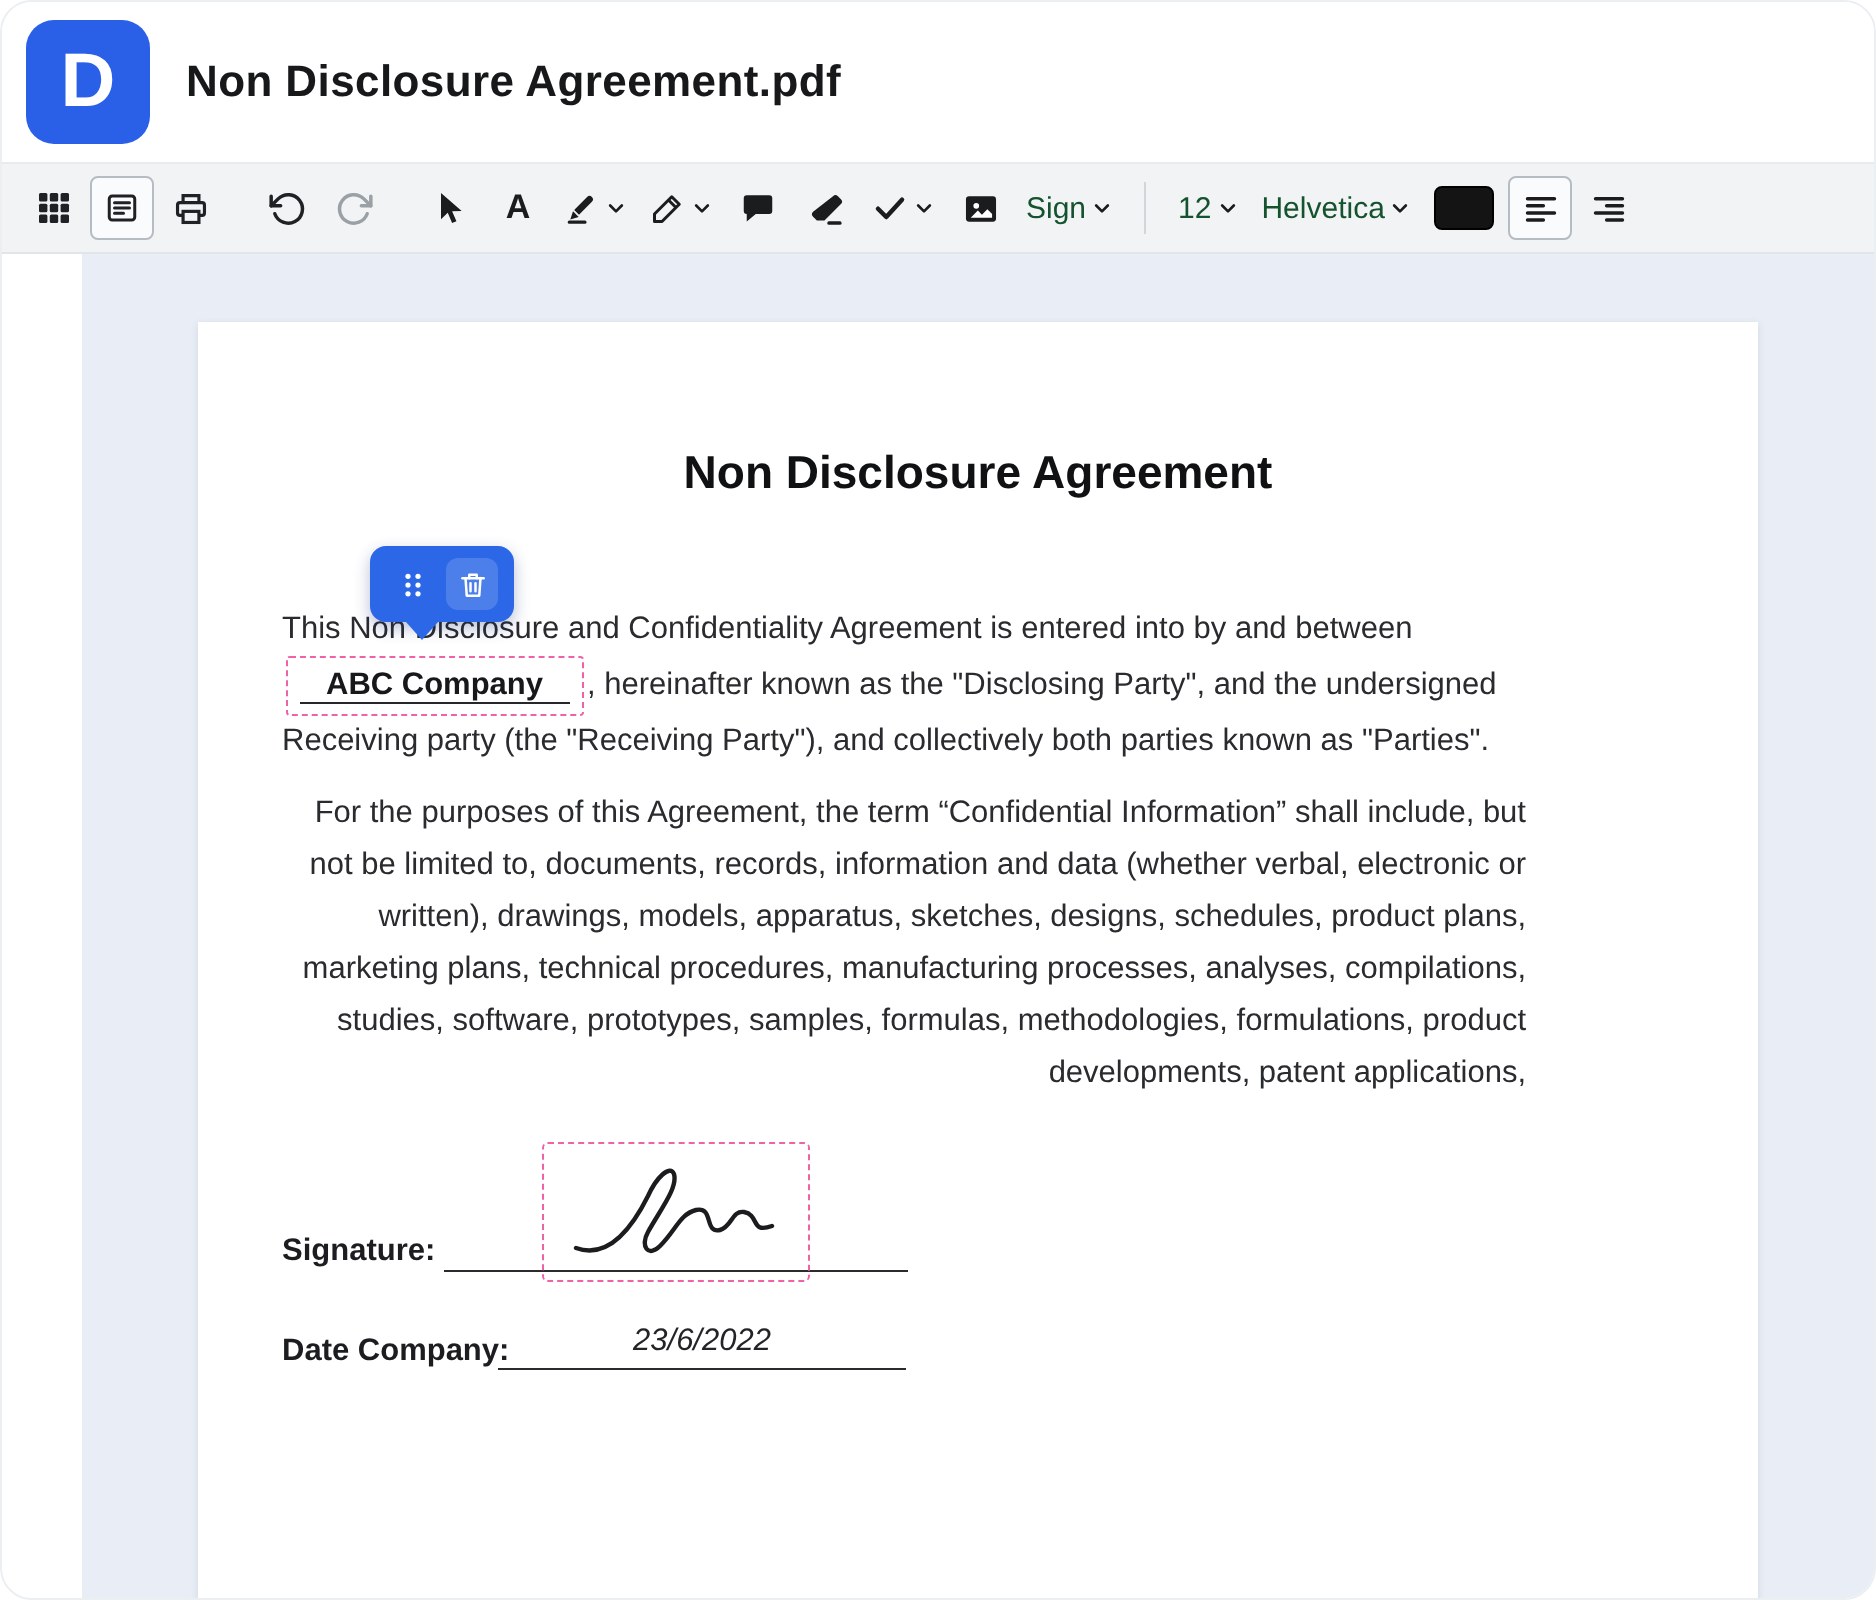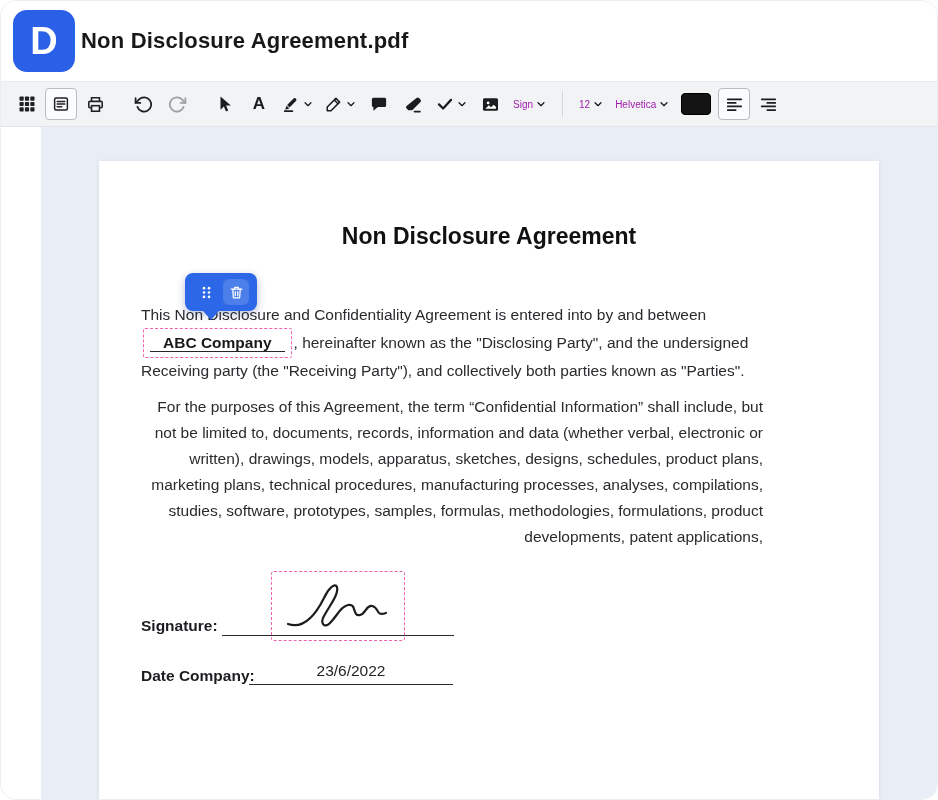--- a/index.html
+++ b/index.html
@@ -15,38 +15,38 @@
     border:1px solid #eceff2;
   }
   
   .header { height:80px; display:flex; align-items:center; padding:0 12px; background:#fff; }
   .logo {
     width:62px; height:62px; border-radius:14px; background:#2a5fe8;
     color:#fff; font-weight:800; font-size:38px;
     display:flex; align-items:center; justify-content:center;
     cursor:pointer;
   }
-  .file-title { margin-left:6px; font-size:22px; font-weight:700; color:#17181a; letter-spacing:.2px; }
+  .file-title { margin-left:18px; font-size:22px; font-weight:700; color:#17181a; letter-spacing:.2px; }
   
   .toolbar {
     height:46px; background:#f1f3f4;
     border-top:1px solid #e8eaed; border-bottom:1px solid #e1e4e8;
     display:flex; align-items:center; padding:0 10px; gap:2px;
   }
   .tbtn {
     height:32px; min-width:32px; display:flex; align-items:center; justify-content:center;
     background:transparent; border:1px solid transparent; border-radius:4px;
     cursor:pointer; color:#202124; gap:3px; padding:0 4px; font-family:inherit;
   }
   .tbtn.selected { border:1px solid #b6bcc3; background:#fafbfc; }
   .tbtn svg { display:block; }
   .gap-left { margin-left:14px; }
   .tsep { width:1px; height:26px; background:#d2d6db; margin:0 9px; }
   .tletter { font-size:17px; font-weight:700; color:#1b1c1e; }
-  .tlabel { font-size:10px; color:#a21caf; }
+  .tlabel { font-size:15px; color:#14532d; }
   .swatch { width:30px; height:22px; background:#141414; border-radius:4px; border:1px solid #000; }
   
   .docarea { position:relative; height:672px; background:#e9eef6; overflow:hidden;margin-left:40px; }
   .page {
     position:relative; width:780px; margin:34px auto 0; background:#fff;
     min-height:760px; box-shadow:0 1px 4px rgba(16,30,54,.10);
     padding:62px 42px 40px;
   }
   .doc-title { text-align:center; font-size:23px; font-weight:800; color:#101113; }
   .para { max-width:622px; font-size:15.5px; line-height:26px; color:#2a2b2e; margin-top:52px; }
@@ -77,21 +77,21 @@
   .sig-label { position:absolute; left:0; top:51px; font-weight:700; font-size:15.5px; color:#1c1d20;text-align:center; }
   .sig-line { position:absolute; left:81px; top:69px; width:232px; border-bottom:1.6px solid #2a2b2e; }
   .sig-box {
     position:absolute; left:130px; top:5px; width:134px; height:70px;
     border:1.5px dashed #ef62a8; border-radius:3px; background:transparent; cursor:move;
   }
   .date-label { position:absolute; left:0; top:101px; font-weight:700; font-size:15.5px; color:#1c1d20; }
   .date-line {
     position:absolute; left:108px; top:92px; width:204px; height:27px;
     border-bottom:1.6px solid #2a2b2e; text-align:center;
-    font-size:15.5px; color:#232428; line-height:26px; cursor:text;
+    font-size:15.5px; color:#232428; line-height:26px; cursor:text;font-style:italic;
   }
 </style>
 </head>
 <body>
 
 <div class="app">
 
   <div class="header">
     <div class="logo">
       <span>D</span>

